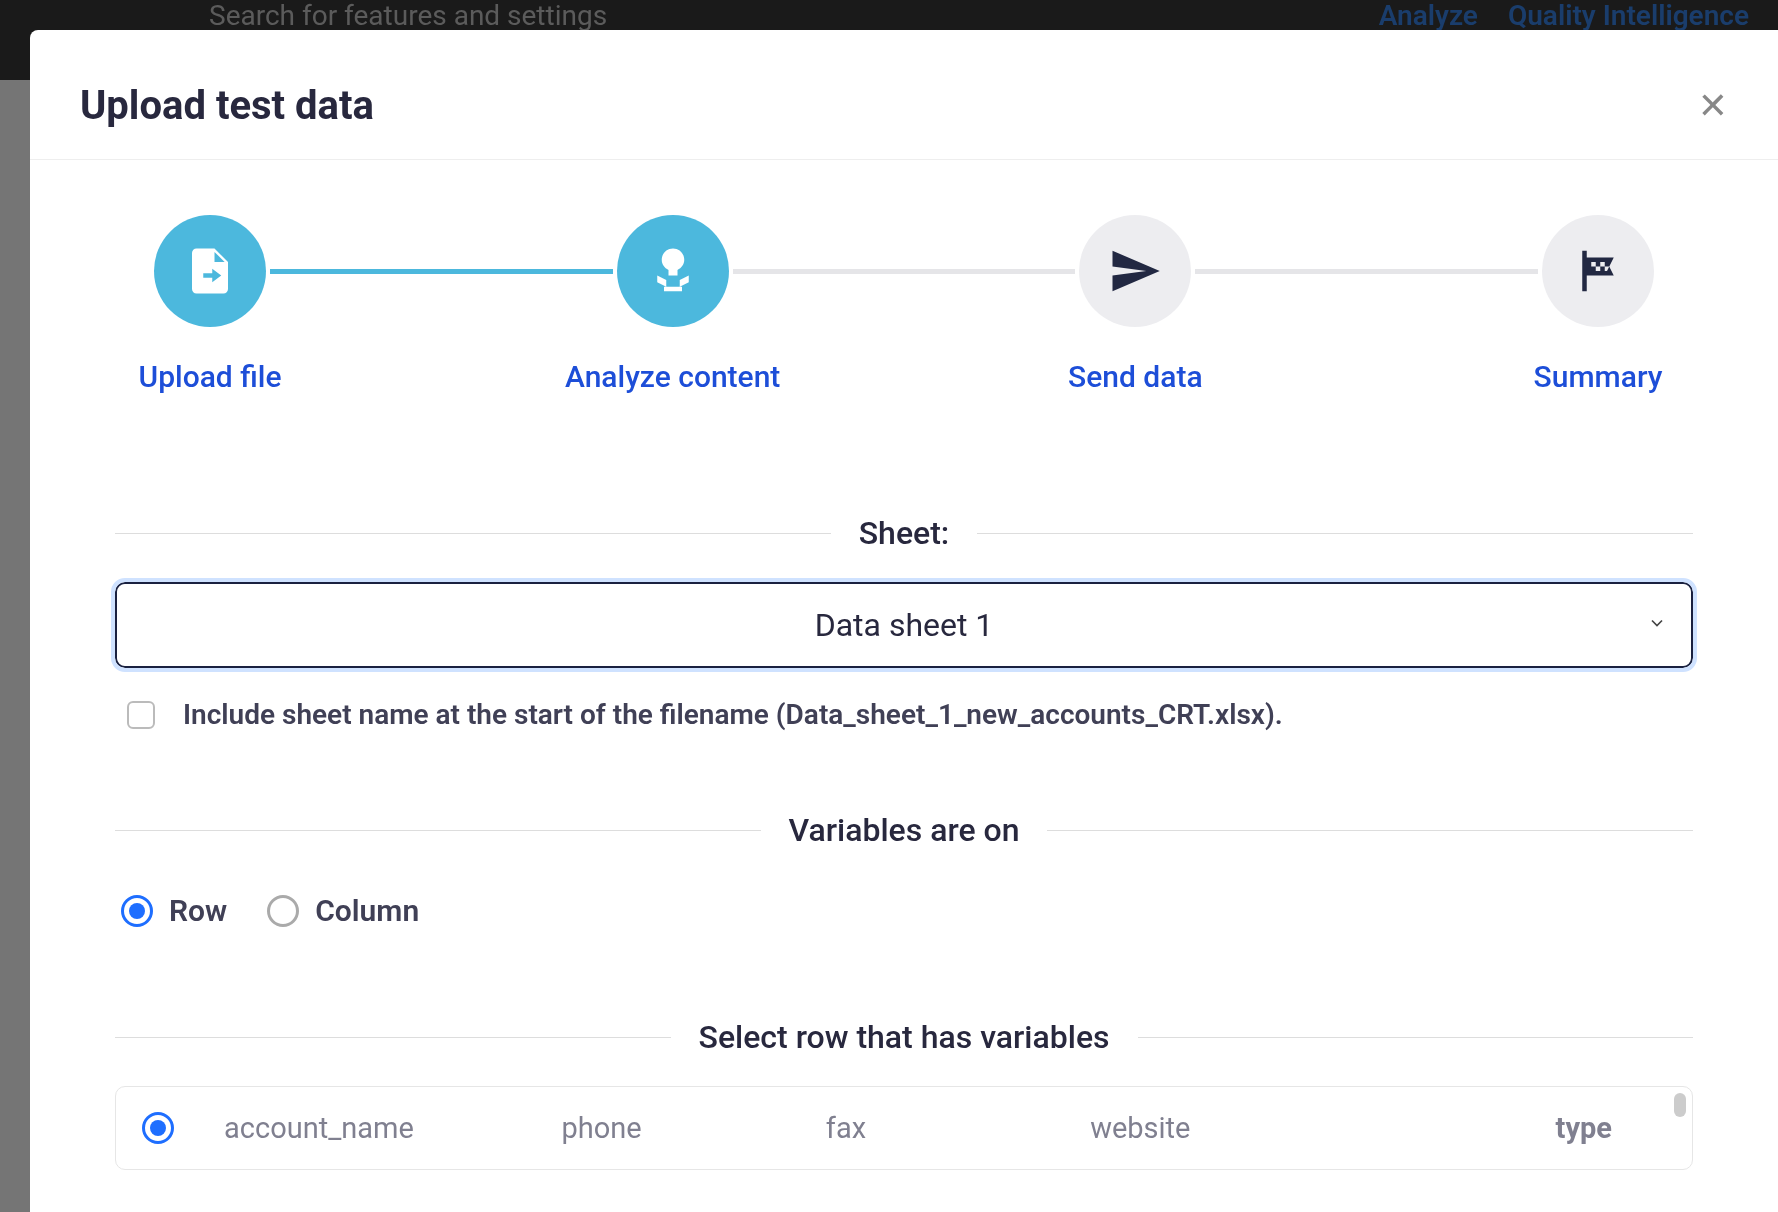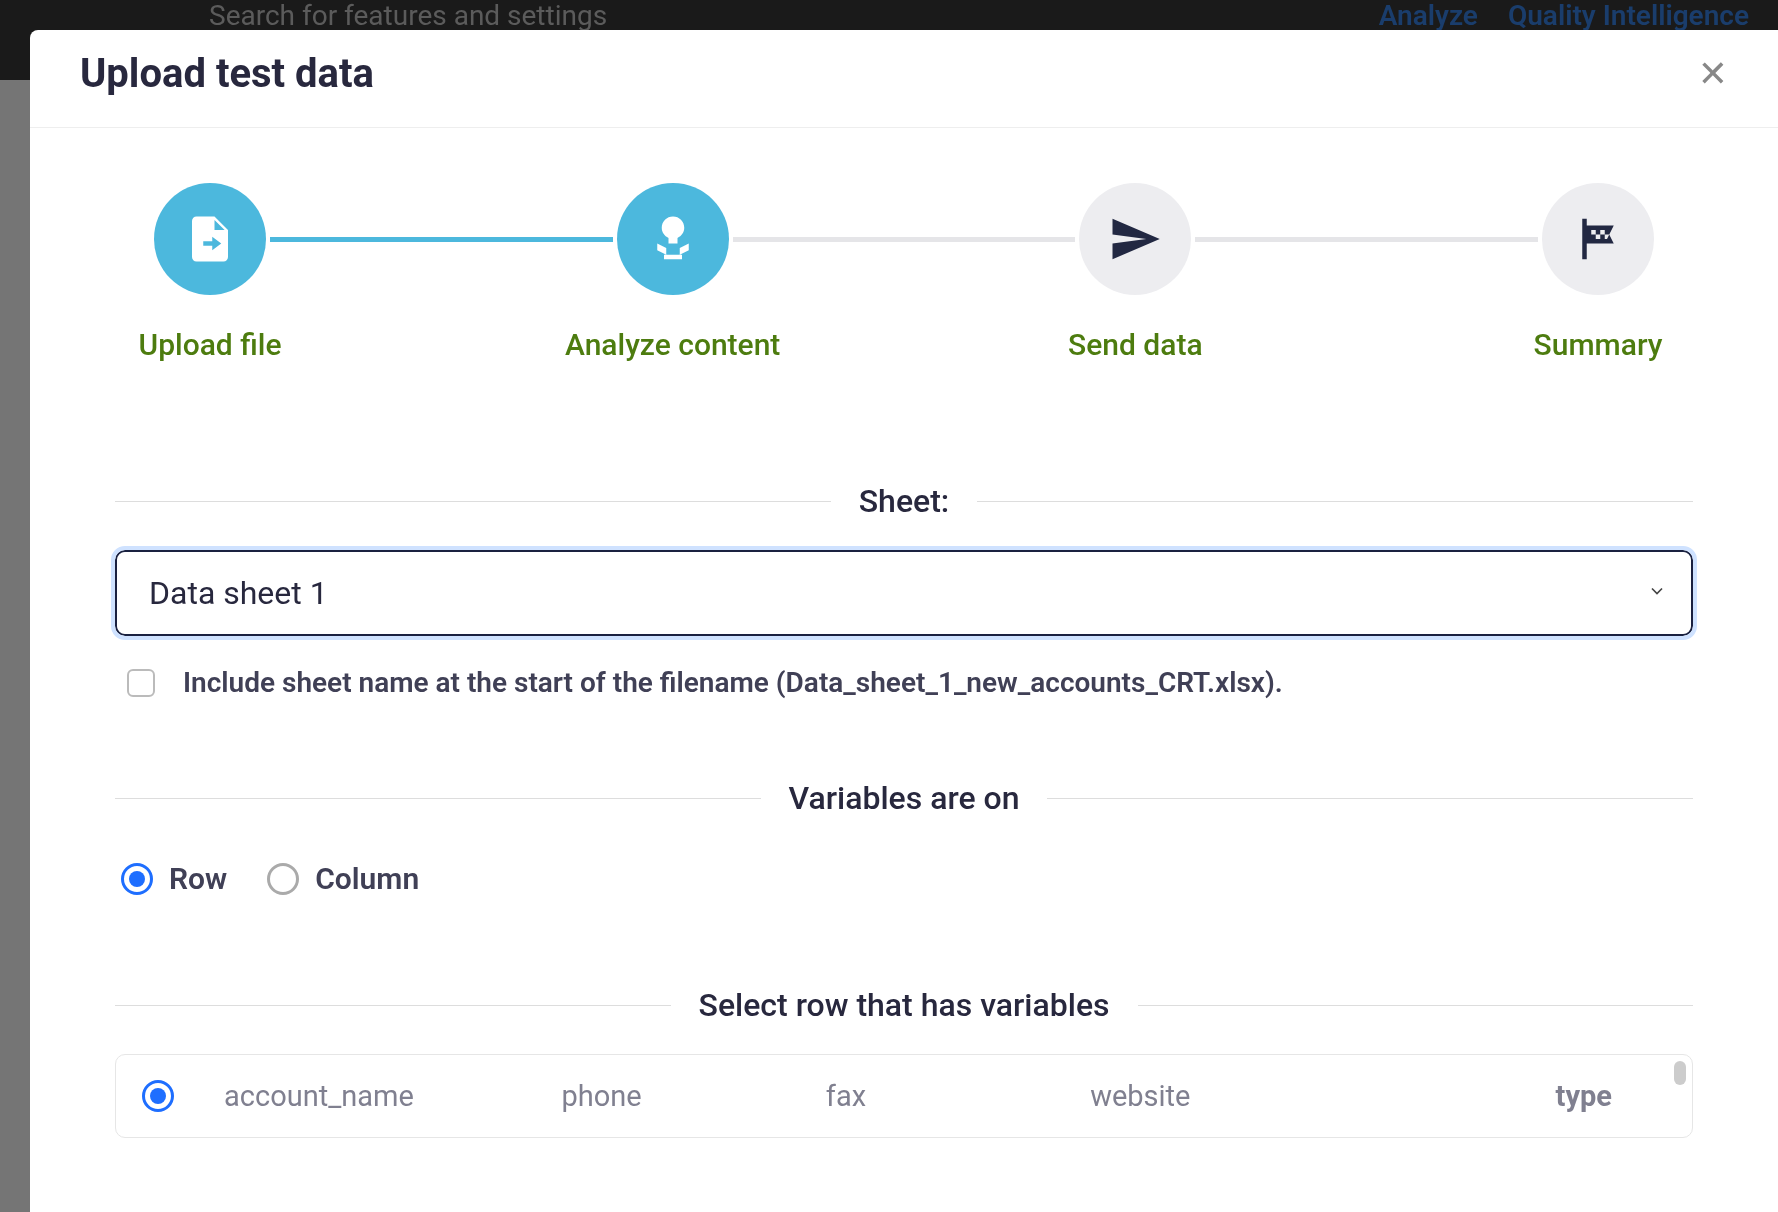--- a/index.html
+++ b/index.html
@@ -47,21 +47,21 @@
       right: 0;
       bottom: 0;
       background: #fff;
       border-radius: 8px 0 0 0;
       display: flex;
       flex-direction: column;
       overflow: hidden;
     }
     
     .modal-header {
-      padding: 20px 50px 30px 50px;
+      padding: 52px 50px 30px 50px;
       display: flex;
       justify-content: space-between;
       align-items: center;
       border-bottom: 1px solid #eee;
     }
     .modal-title {
       font-size: 40px;
       font-weight: 700;
       color: #28283e;
     }
@@ -103,21 +103,21 @@
       justify-content: center;
       margin-bottom: 32px;
     }
     .step-circle.active { background: #4cb8dd; }
     .step-circle.inactive { background: #ededf0; }
     .step-circle svg { width: 54px; height: 54px; }
     .step-circle.active svg { fill: #fff; }
     .step-circle.inactive svg { fill: #222842; }
     .step-label {
       font-size: 30px;
-      color: #4d7c0f;
+      color: #1d4ed8;
       white-space: nowrap;
       font-weight: 500;
     }
     
     .modal-body {
       padding: 0 85px;
       flex: 1;
       overflow-y: auto;
     }
     
@@ -150,20 +150,21 @@
     .select {
       width: 100%;
       padding: 22px 32px;
       font-size: 32px;
       color: #28283e;
       background: #fff;
       border: none;
       appearance: none;
       border-radius: 10px;
       cursor: pointer;
+      text-align: center;
     }
     .select-chevron {
       position: absolute;
       right: 24px;
       top: 50%;
       transform: translateY(-50%);
       pointer-events: none;
     }
     
     .checkbox-row {

